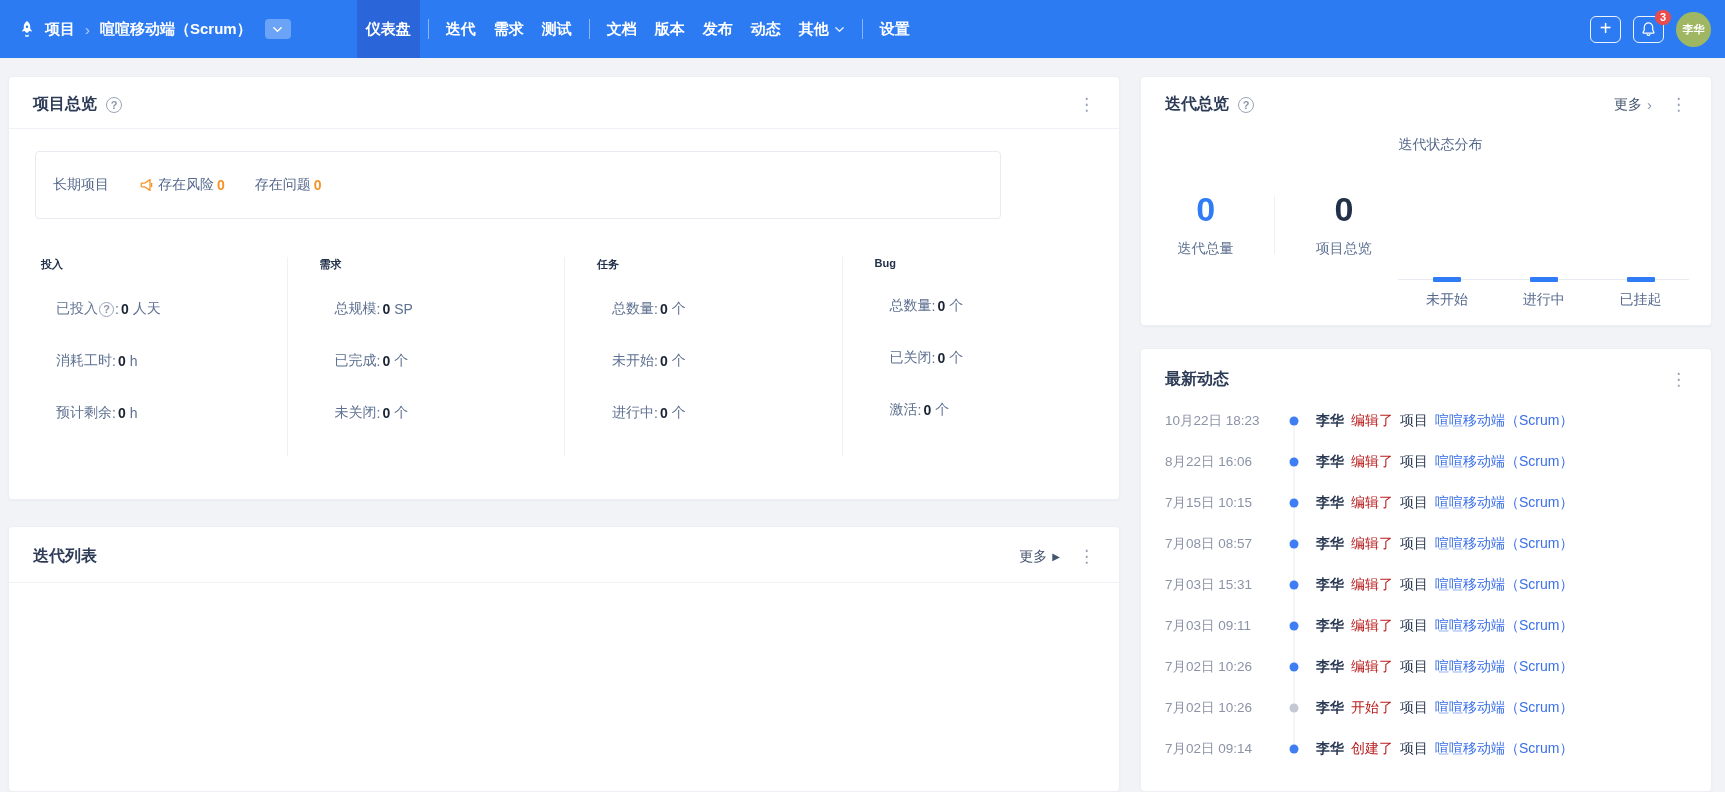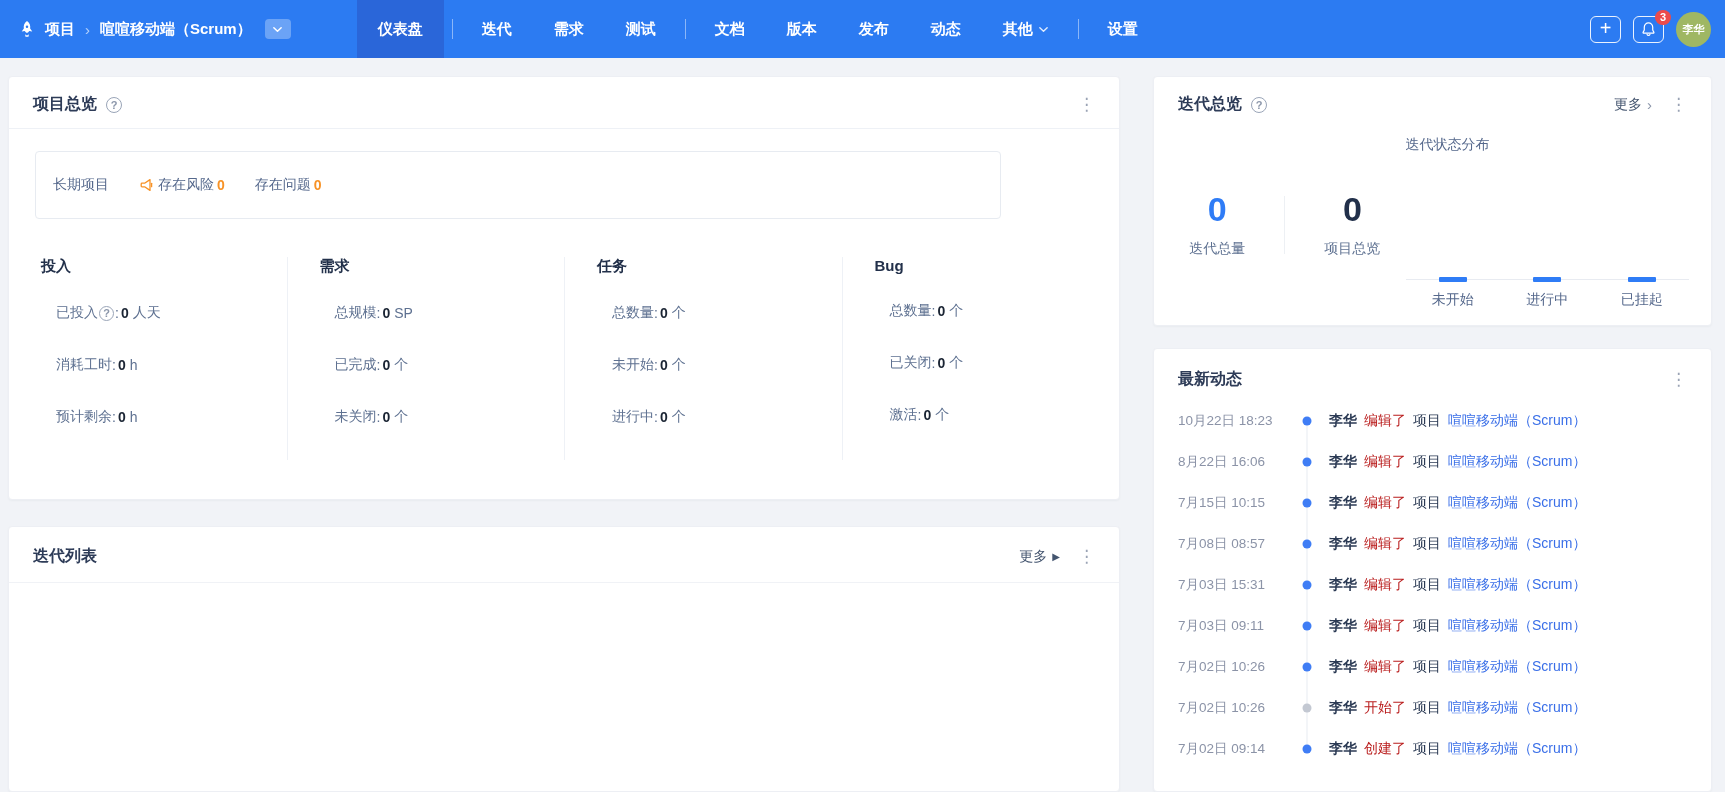--- a/index.html
+++ b/index.html
@@ -17,21 +17,21 @@
   .nav-left { display:flex; align-items:center; gap:9px; }
   .logo-icon { display:flex; align-items:center; }
   .crumb { font-size:15px; font-weight:bold; color:#fff; }
   .crumb-sep { color:rgba(255,255,255,.65); font-size:15px; margin:0 1px; }
   .proj-switch {
     width:26px; height:20px; border-radius:4px; background:rgba(255,255,255,.3);
     display:flex; align-items:center; justify-content:center; margin-left:4px; cursor:pointer;
   }
   .nav-menu { display:flex; align-items:stretch; margin-left:66px; }
   .nav-item {
-    display:flex; align-items:center; gap:5px; padding:0 21px; font-size:15px;
+    display:flex; align-items:center; gap:5px; padding:0 9px; font-size:15px;
     font-weight:bold; cursor:pointer; white-space:nowrap;
   }
   .nav-item.active { background:#2A66D9; }
   .nav-divider { width:1px; height:20px; background:rgba(255,255,255,.45); align-self:center; margin:0 8px; }
   .nav-right { margin-left:auto; display:flex; align-items:center; gap:12px; }
   .icon-btn {
     width:31px; height:27px; border:1.5px solid rgba(255,255,255,.9); border-radius:6px;
     display:flex; align-items:center; justify-content:center; position:relative; cursor:pointer;
   }
   .plus-glyph { font-size:20px; font-weight:400; line-height:1; margin-top:-2px; }
@@ -40,21 +40,21 @@
     background:#EC4B4B; border-radius:8px; font-size:11px; font-weight:bold;
     display:flex; align-items:center; justify-content:center;
   }
   .avatar {
     width:35px; height:35px; border-radius:50%; background:#9FB763; color:#fff;
     font-size:11px; font-weight:bold; display:flex; align-items:center; justify-content:center;
     cursor:pointer; letter-spacing:0;
   }
 
   
-  .main { display:flex; gap:33px; padding:18px 13px 0 8px; align-items:stretch; height:734px; }
+  .main { display:flex; gap:20px; padding:18px 13px 0 8px; align-items:stretch; height:734px; }
   .col-left { width:1112px; display:flex; flex-direction:column; gap:26px; }
   .col-right { flex:1; display:flex; flex-direction:column; gap:22px; }
   .card {
     background:#fff; border-radius:4px; border:1px solid #edeff4;
     box-shadow:0 1px 2px rgba(31,45,61,.04);
   }
 
   .card-head {
     display:flex; align-items:center; padding:17px 16px 13px 24px;
   }
@@ -76,21 +76,21 @@
   .tags-box {
     margin:22px 118px 0 26px; border:1px solid #e7ebf1; border-radius:4px;
     padding:24px 17px; display:flex; align-items:center; gap:30px;
     color:#55688C; font-size:14px;
   }
   .tag { display:flex; align-items:center; gap:3px; }
   .num-orange { color:#F79226; font-weight:bold; }
   .stats-grid { display:grid; grid-template-columns:repeat(4,1fr); margin-top:38px; }
   .stat-col { padding:0 10px 0 32px; }
   .stat-col + .stat-col { border-left:1px solid #eef1f6; }
-  .stat-col h3 { font-size:15px; font-weight:bold; color:#22304A; margin-bottom:28px; }
+  .stat-col h3 { font-size:11px; font-weight:bold; color:#22304A; margin-bottom:28px; }
   .stat-row { margin:0 0 34px 15px; font-size:14px; color:#5E7191; display:flex; align-items:center; }
   .stat-row .v { color:#1A2433; font-weight:bold; margin:0 4px 0 2px; }
   .stat-row .help-icon { width:15px; height:15px; margin:0 1px; }
 
   
   .iterlist-card { flex:1; }
   .iterlist-card .card-head { padding:19px 16px 15px 24px; border-bottom:1px solid #f0f2f6; }
 
   
   .iterov-card { height:250px; display:flex; flex-direction:column; }

